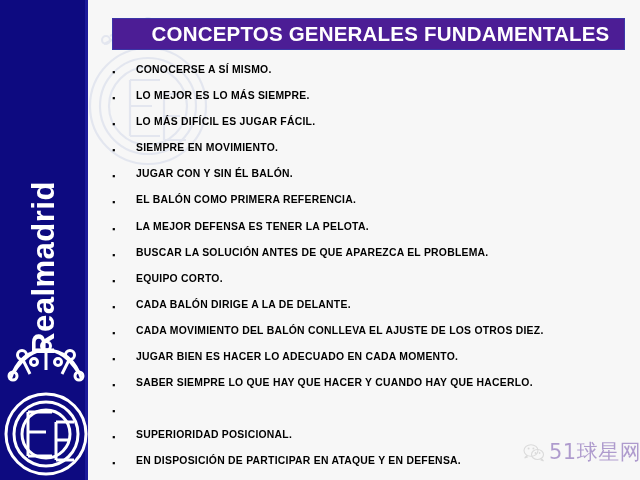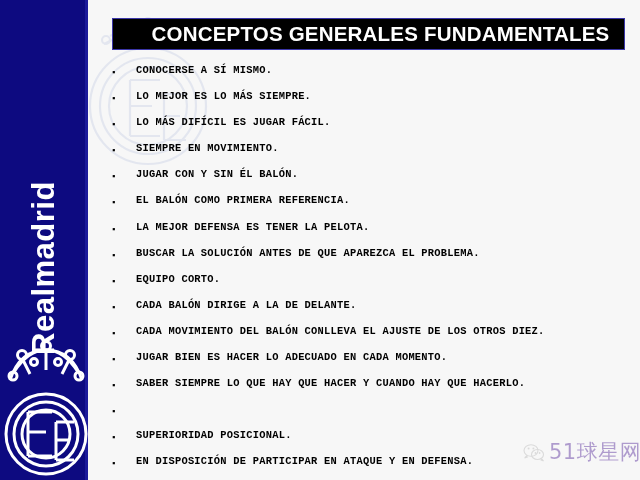--- a/index.html
+++ b/index.html
@@ -64,21 +64,21 @@
     pointer-events: none;
   }
 
   
   #title-banner {
     position: absolute;
     left: 112px;
     top: 18px;
     width: 513px;
     height: 32px;
-    background: #000000;
+    background: #4c1d95;
     border: 1px solid #3b36a8;
     box-sizing: border-box;
     display: flex;
     align-items: center;
     justify-content: center;
     padding-left: 24px;
   }
   #title-text {
     color: #ffffff;
     font-size: 20.5px;
@@ -108,21 +108,21 @@
     line-height: 14px;
     padding-top: 3px;
   }
   .bullet-text {
     color: #000000;
     font-size: 10.4px;
     font-weight: bold;
     line-height: 14px;
     letter-spacing: 0.25px;
     padding-top: 1px;
-    font-family: Liberation Mono, monospace;
+    font-family: Liberation Sans, sans-serif;
     white-space: nowrap;
   }
 
   
   #site-watermark {
     position: absolute;
     left: 523px;
     top: 438px;
     display: flex;
     align-items: center;

